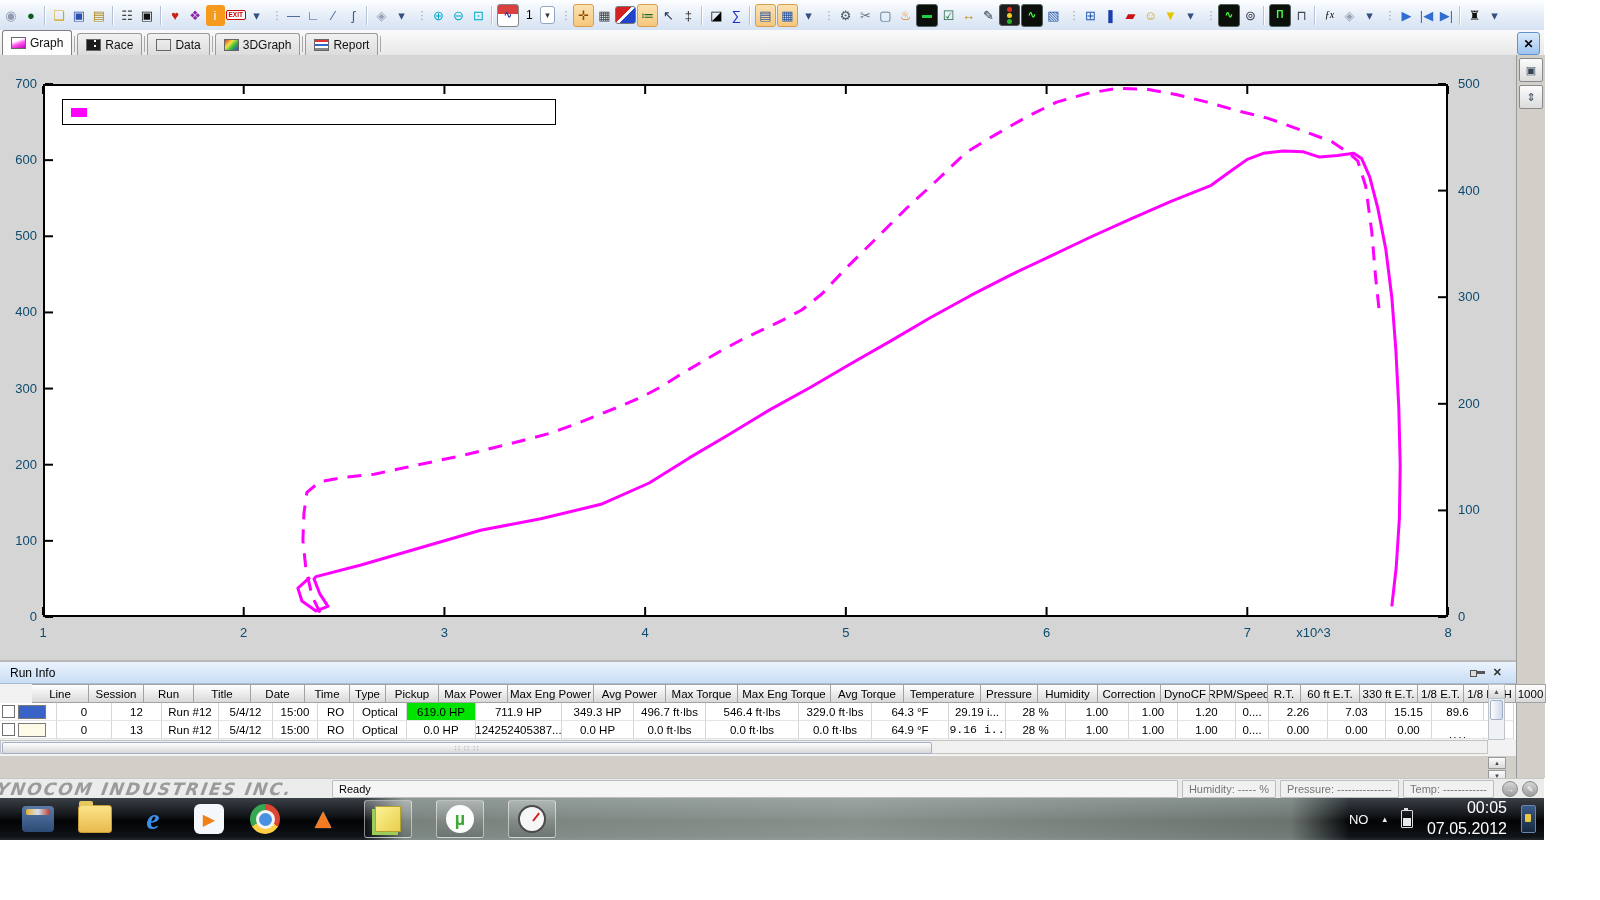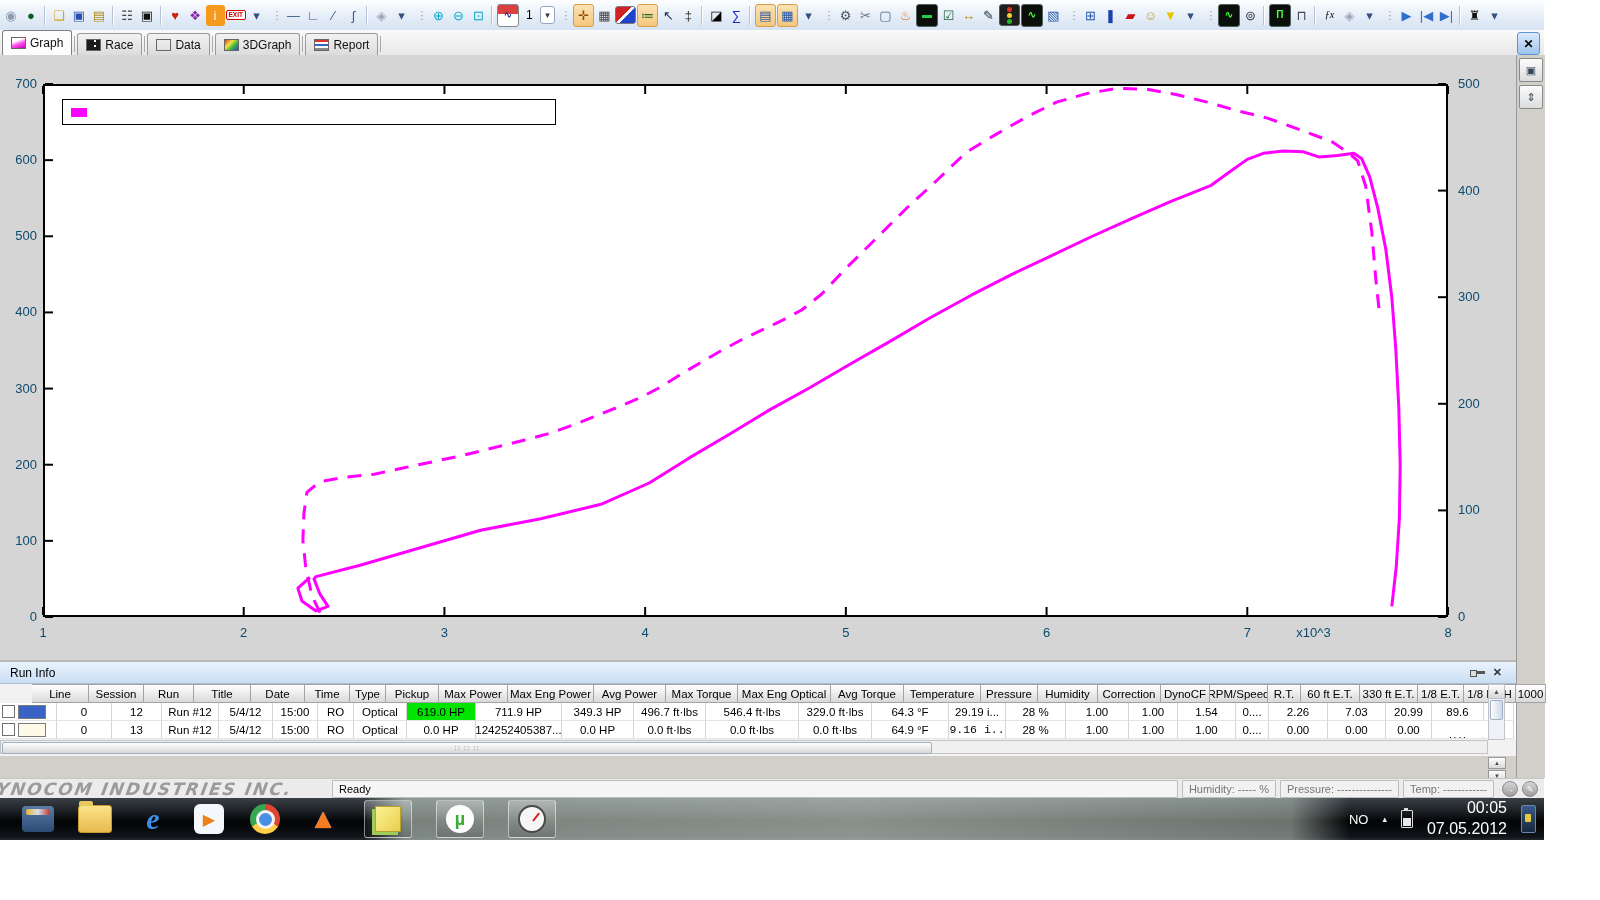--- a/index.html
+++ b/index.html
@@ -499,21 +499,21 @@
             <div class="tcell" style="width: 50px;">Run</div>
             <div class="tcell" style="width: 57px;">Title</div>
             <div class="tcell" style="width: 54px;">Date</div>
             <div class="tcell" style="width: 45px;">Time</div>
             <div class="tcell" style="width: 36px;">Type</div>
             <div class="tcell" style="width: 53px;">Pickup</div>
             <div class="tcell" style="width: 69px;">Max Power</div>
             <div class="tcell" style="width: 86px;">Max Eng Power</div>
             <div class="tcell" style="width: 72px;">Avg Power</div>
             <div class="tcell" style="width: 72px;">Max Torque</div>
-            <div class="tcell" style="width: 93px;">Max Eng Optical</div>
+            <div class="tcell" style="width: 93px;">Max Eng Torque</div>
             <div class="tcell" style="width: 73px;">Avg Torque</div>
             <div class="tcell" style="width: 77px;">Temperature</div>
             <div class="tcell" style="width: 57px;">Pressure</div>
             <div class="tcell" style="width: 60px;">Humidity</div>
             <div class="tcell" style="width: 63px;">Correction</div>
             <div class="tcell" style="width: 49px;">DynoCF</div>
             <div class="tcell" style="width: 58px;">RPM/Speed</div>
             <div class="tcell" style="width: 33px;">R.T.</div>
             <div class="tcell" style="width: 59px;">60 ft E.T.</div>
             <div class="tcell" style="width: 58px;">330 ft E.T.</div>
@@ -537,25 +537,25 @@
             <div class="tcell" style="width: 86px;">711.9 HP</div>
             <div class="tcell" style="width: 72px;">349.3 HP</div>
             <div class="tcell" style="width: 72px;">496.7 ft·lbs</div>
             <div class="tcell" style="width: 93px;">546.4 ft·lbs</div>
             <div class="tcell" style="width: 73px;">329.0 ft·lbs</div>
             <div class="tcell" style="width: 77px;">64.3 °F</div>
             <div class="tcell" style="width: 57px;">29.19 i...</div>
             <div class="tcell" style="width: 60px;">28 %</div>
             <div class="tcell" style="width: 63px;">1.00</div>
             <div class="tcell" style="width: 49px;">1.00</div>
-            <div class="tcell" style="width: 58px;">1.54</div>
+            <div class="tcell" style="width: 58px;">1.20</div>
             <div class="tcell" style="width: 33px;">0....</div>
             <div class="tcell" style="width: 59px;">2.26</div>
             <div class="tcell" style="width: 58px;">7.03</div>
-            <div class="tcell" style="width: 46px;">20.99</div>
+            <div class="tcell" style="width: 46px;">15.15</div>
             <div class="tcell" style="width: 52px;">89.6</div>
             <div class="tcell" style="width: 30px;">1</div>
           </div>
           <div class="trow">
             <div class="tcell linecell" style="width: 57px;">
               <span class="cb"></span>
               <span class="swatch" style="background: rgb(253, 251, 232);"></span>
             </div>
             <div class="tcell" style="width: 55px;">0</div>
             <div class="tcell" style="width: 50px;">13</div>

